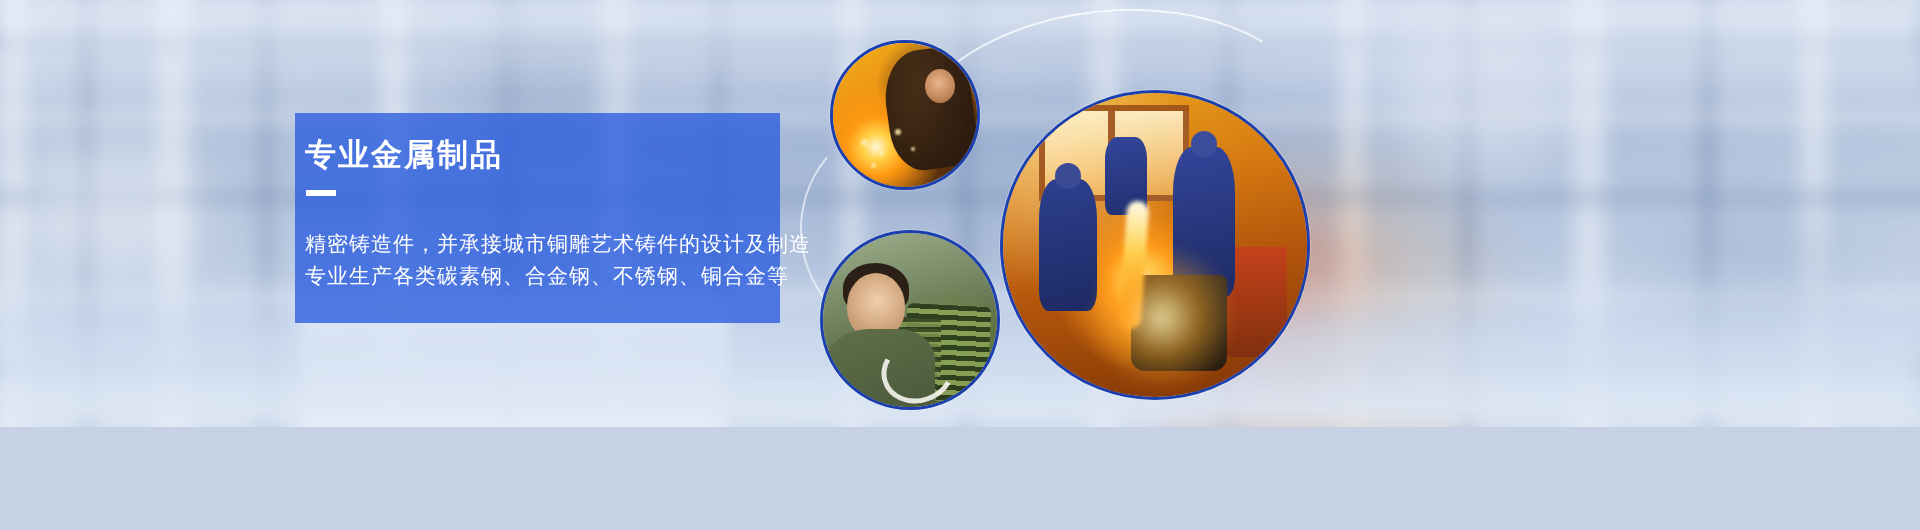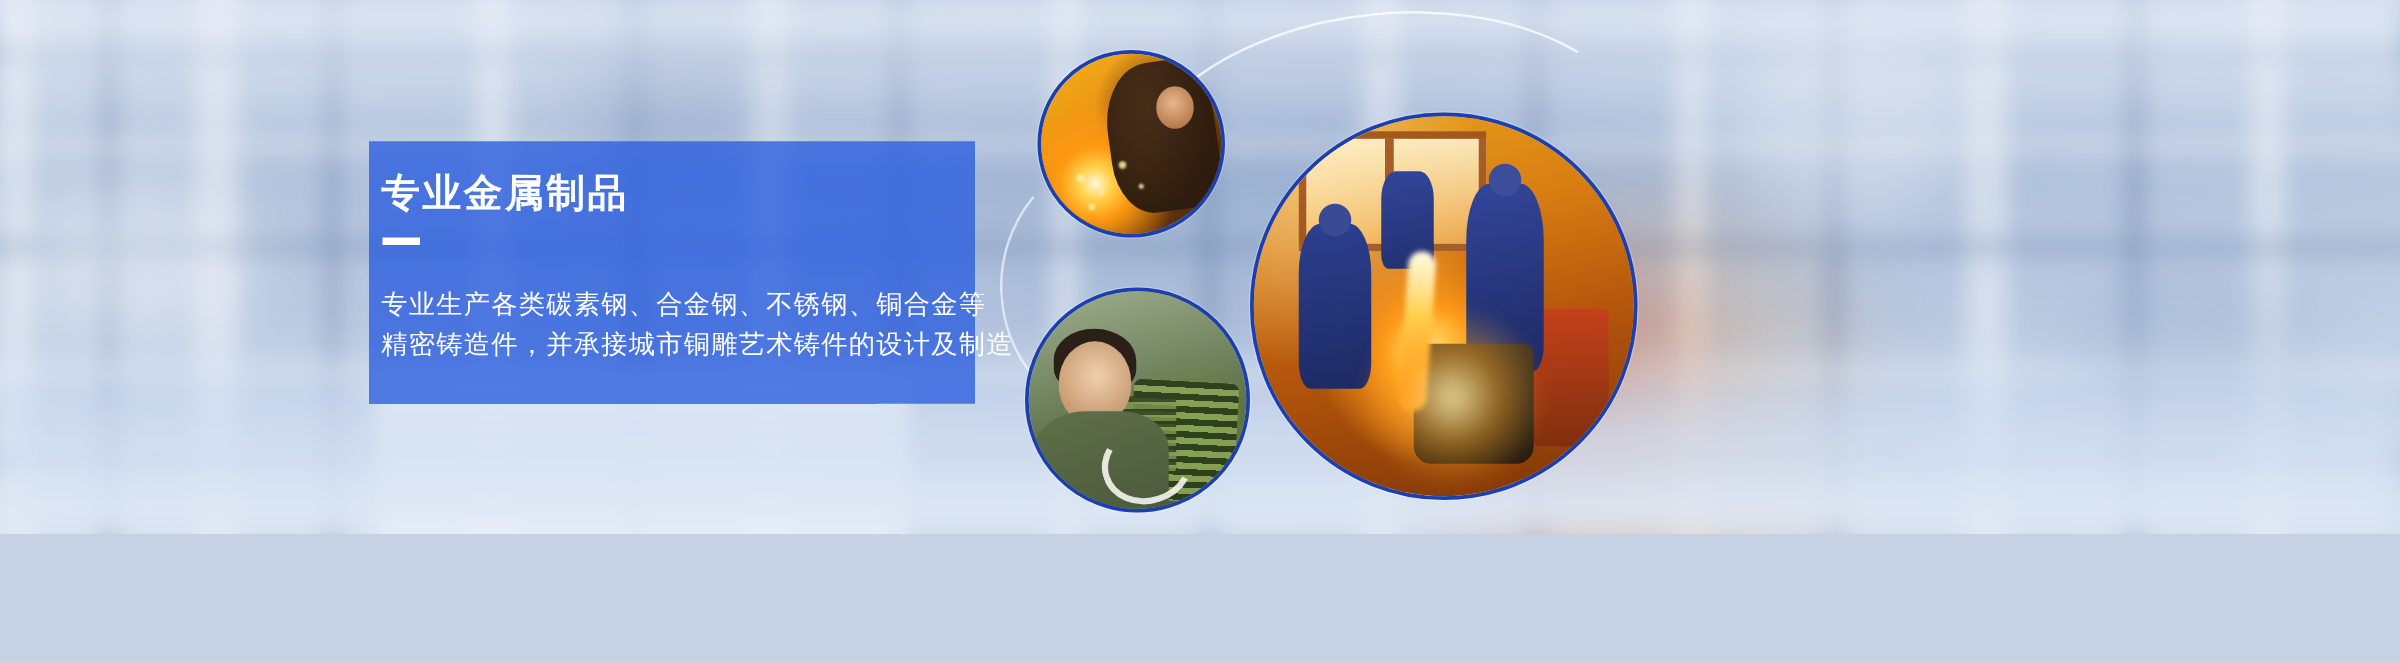--- a/index.html
+++ b/index.html
@@ -313,17 +313,17 @@
     </div>
   </div>
 
   <div class="panel"></div>
 
   <div class="panel-title">专业金属制品</div>
 
   <div class="panel-rule"></div>
 
   <div class="panel-body">
+    <div>精密铸造件，并承接城市铜雕艺术铸件的设计及制造</div>
     <div>专业生产各类碳素钢、合金钢、不锈钢、铜合金等</div>
-    <div>精密铸造件，并承接城市铜雕艺术铸件的设计及制造</div>
   </div>
 
 </div>
 
 </body></html>

